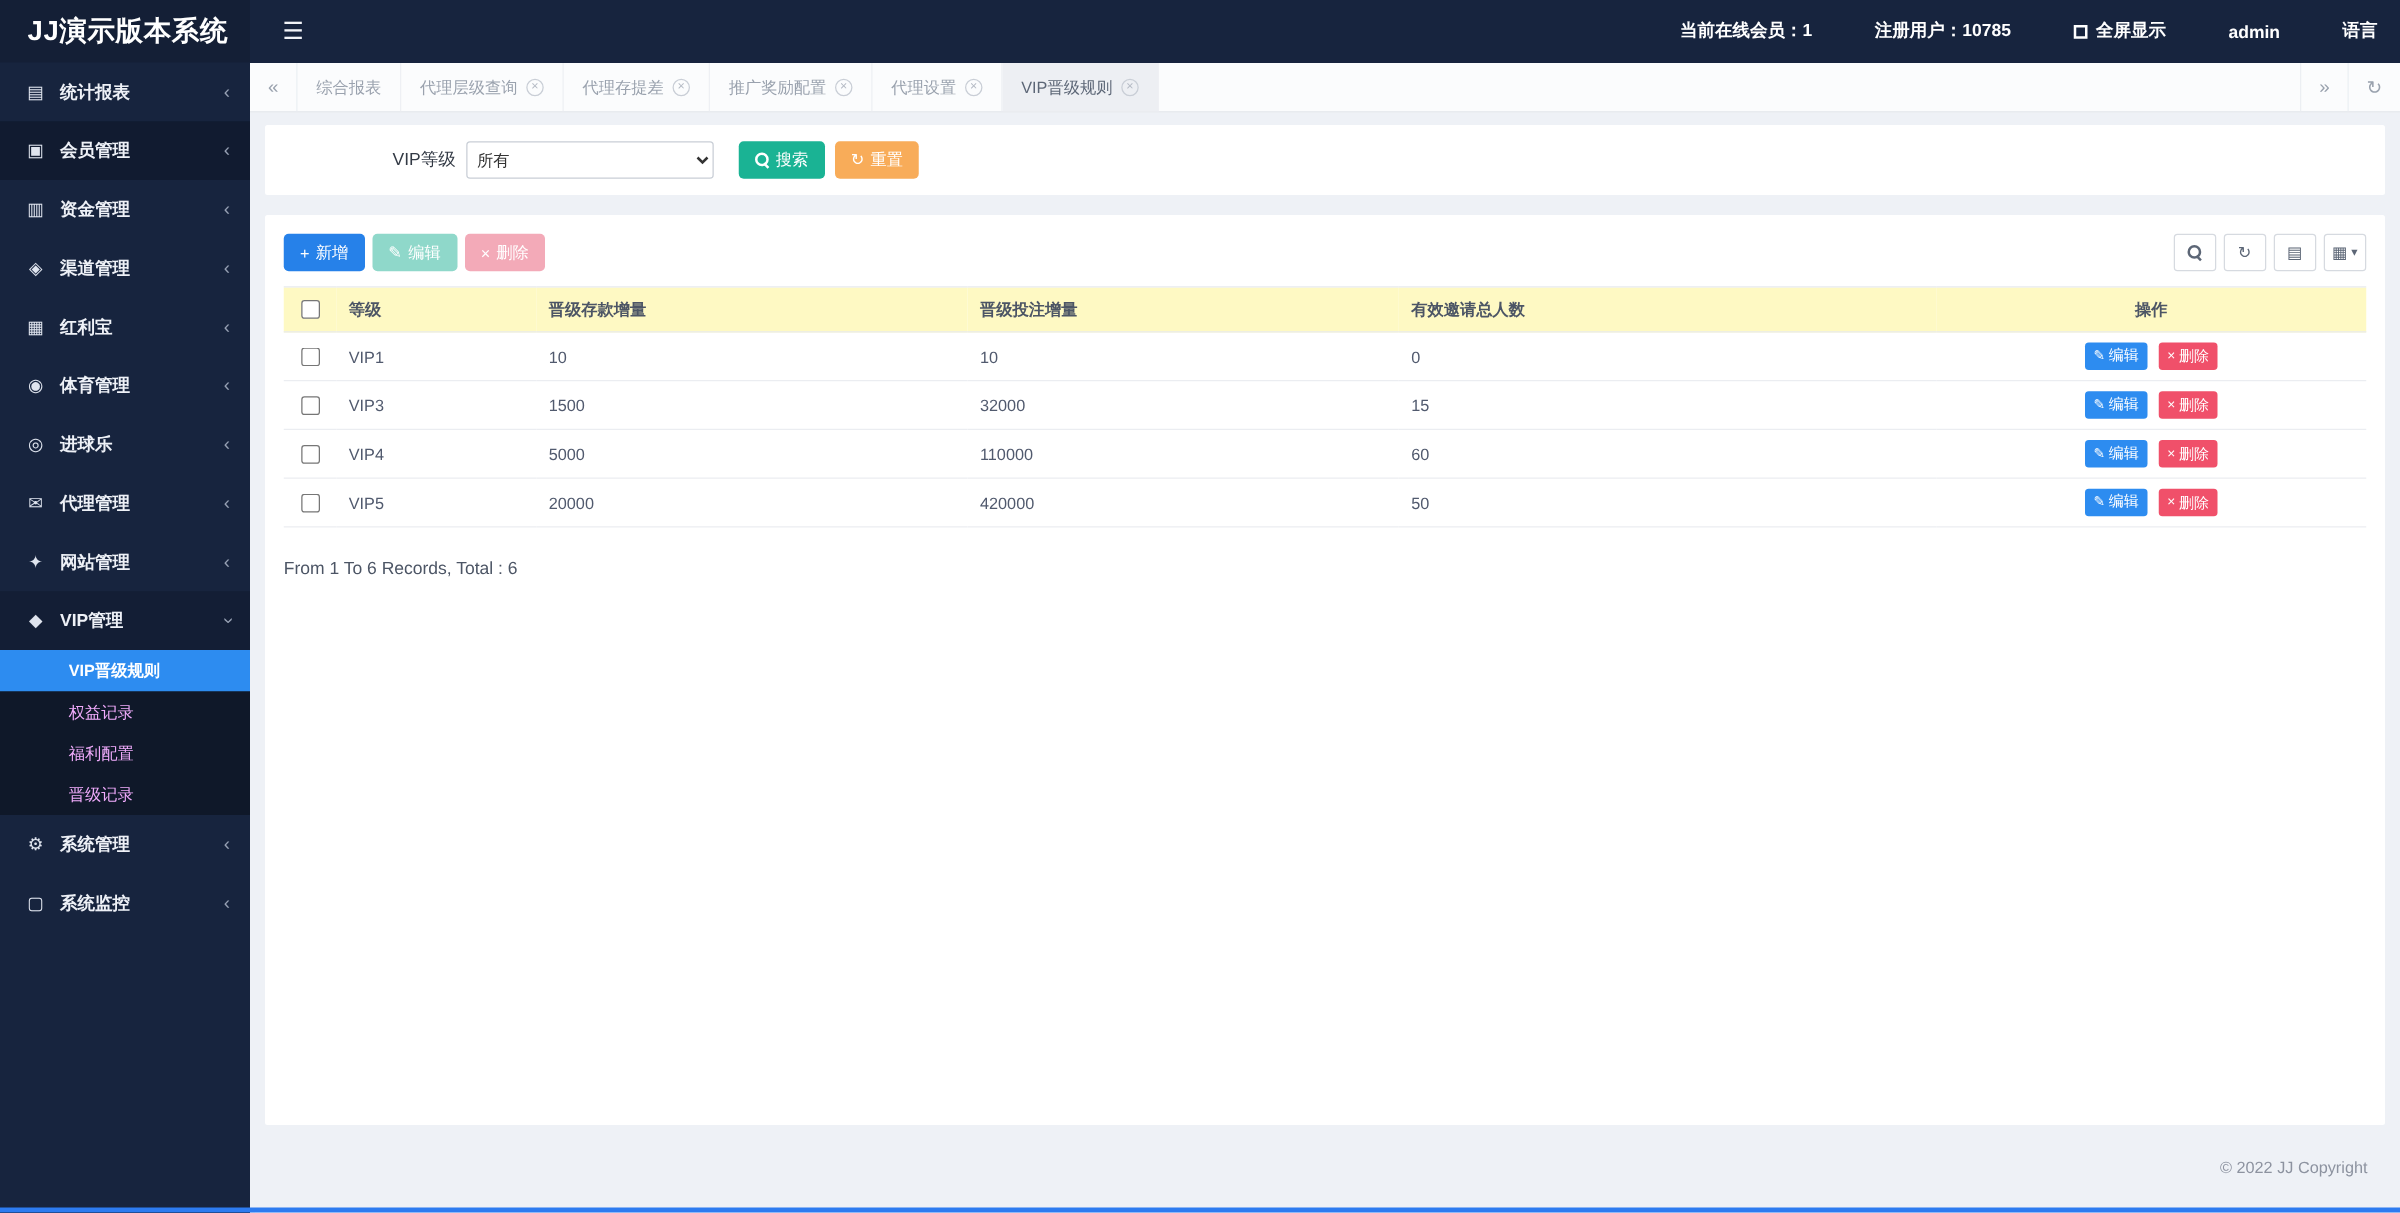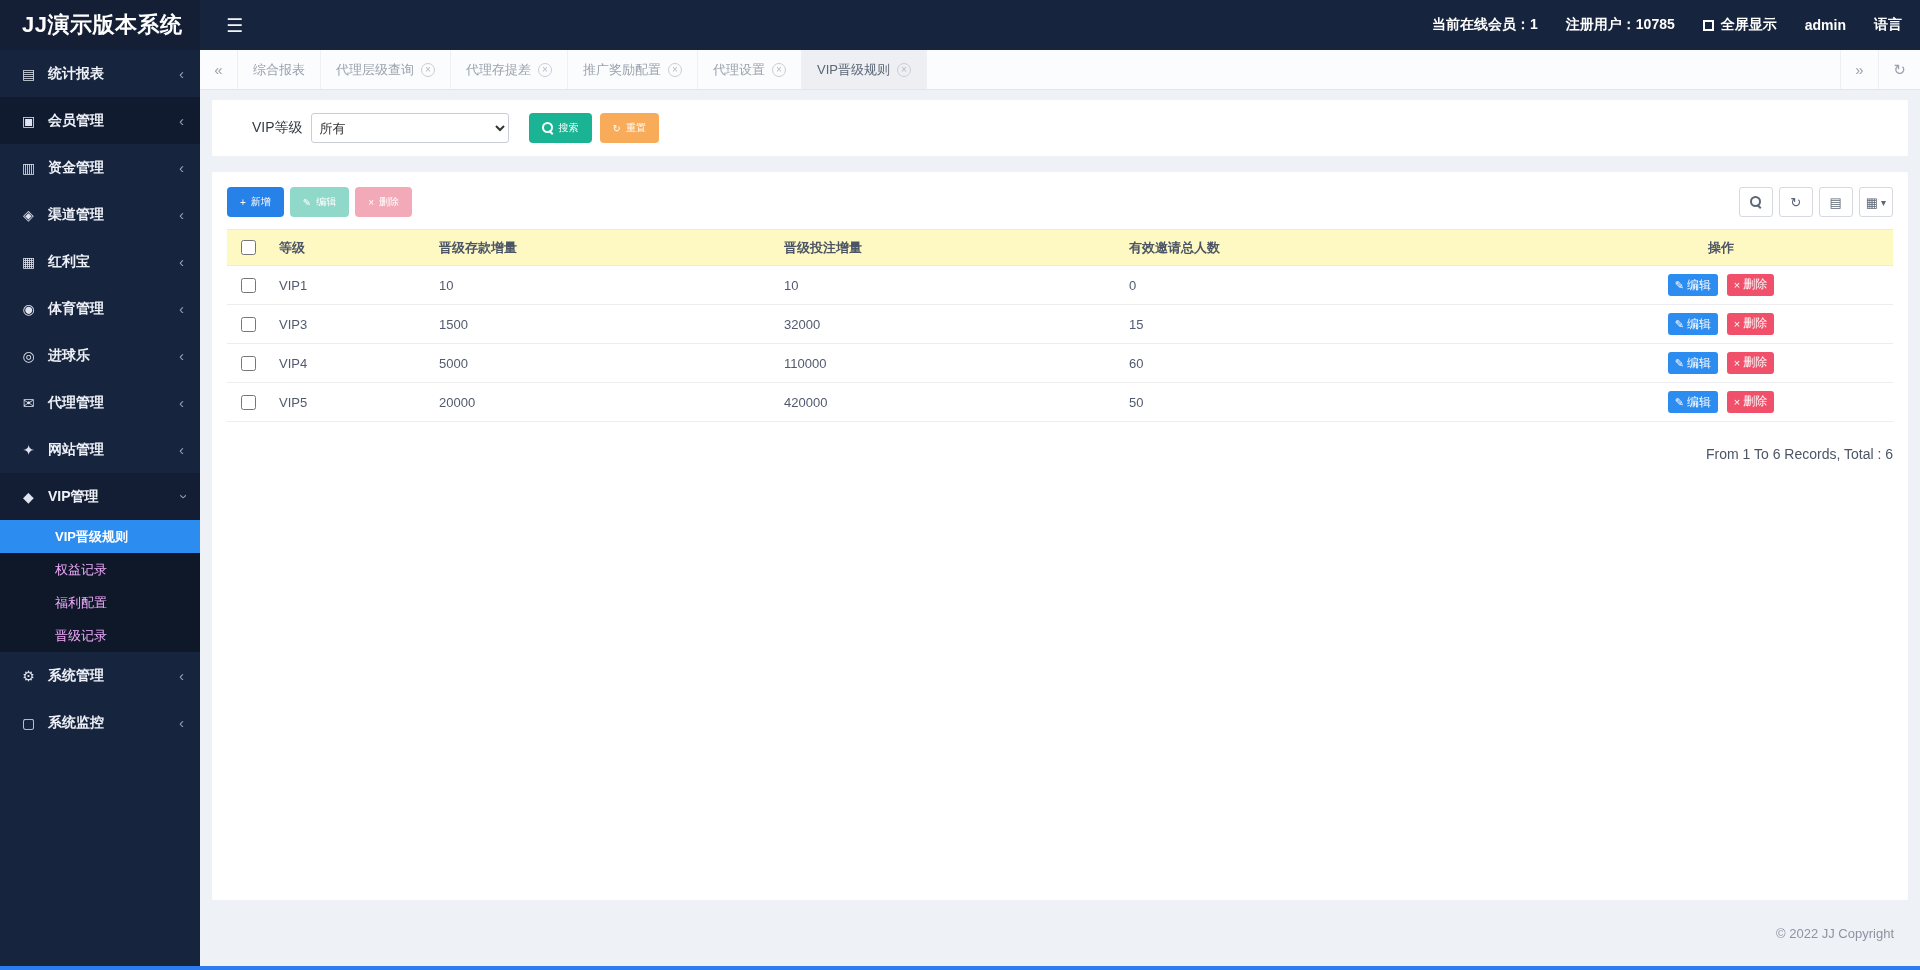--- a/index.html
+++ b/index.html
@@ -9,21 +9,21 @@
     background: #eef1f6;
     font-family: "Liberation Sans", "DejaVu Sans", sans-serif;
   }
 
   
   .topbar { position: fixed; top: 0; left: 0; width: 1920px; height: 50px;
     background: #17243e; display: flex; align-items: center; color: #fff; z-index: 20; }
   .logo { width: 200px; height: 50px; display: flex; align-items: center; padding-left: 22px;
     font-size: 22px; font-weight: bold; letter-spacing: .5px; background: #141f36; }
   .hamburger { margin-left: 26px; font-size: 19px; cursor: pointer; color: #f2f4f8; }
-  .topbar-right { margin-left: auto; display: flex; align-items: center; gap: 28px;
+  .topbar-right { margin-left: auto; display: flex; align-items: center; gap: 50px;
     padding-right: 18px; font-size: 14px; font-weight: bold; }
   .fullscreen-btn { display: flex; align-items: center; gap: 7px; cursor: pointer; }
   .fs-icon { width: 11px; height: 11px; border: 2px solid #fff; display: inline-block; }
   .top-link { cursor: pointer; }
 
   
   .sidebar { position: fixed; top: 50px; left: 0; width: 200px; height: 920px;
     background: #17243e; z-index: 15; }
   .menu-item { height: 47px; display: flex; align-items: center; padding: 0 16px 0 20px;
     color: #eef1f7; font-size: 14px; font-weight: bold; cursor: pointer; }
@@ -50,27 +50,27 @@
   .tab { display: flex; align-items: center; gap: 7px; padding: 0 15px;
     border-right: 1px solid #eef0f4; color: #9aa2ae; font-size: 13px; cursor: pointer; white-space: nowrap; }
   .tab.active { background: #edeff3; color: #5c6676; }
   .tab-close { width: 14px; height: 14px; border: 1px solid #c9ced6; border-radius: 50%;
     color: #b4bac4; font-size: 10px; line-height: 12px; text-align: center; display: inline-block; }
   .tab-spacer { flex: 1; }
   .tab-refresh { width: 42px; display: flex; align-items: center; justify-content: center;
     border-left: 1px solid #eceff3; color: #9aa2ae; font-size: 15px; cursor: pointer; }
 
   .filter-card { margin: 10px 12px 0; background: #fff; height: 56px; display: flex;
-    align-items: center; padding-left: 40px; border-radius: 2px; }
+    align-items: center; padding-left: 102px; border-radius: 2px; }
   .filter-label { font-size: 14px; color: #333a45; margin-right: 8px; }
   .filter-select { width: 198px; height: 30px; border: 1px solid #c9ced6; border-radius: 3px;
     font-size: 13px; color: #333; padding: 0 4px; background: #fff; font-family: inherit; }
 
   .btn { display: inline-flex; align-items: center; gap: 5px; height: 30px; padding: 0 13px;
-    border: none; border-radius: 4px; color: #fff; font-size: 10px; cursor: pointer; font-family: inherit; }
+    border: none; border-radius: 4px; color: #fff; font-size: 13px; cursor: pointer; font-family: inherit; }
   .btn-search { background: #1ab394; margin-left: 20px; }
   .btn-reset { background: #f8ac59; margin-left: 8px; }
 
   .icon-search { width: 12px; height: 12px; position: relative; display: inline-block; }
   .icon-search::before { content: ""; position: absolute; width: 7px; height: 7px;
     border: 2px solid currentColor; border-radius: 50%; left: 0; top: 0; }
   .icon-search::after { content: ""; position: absolute; width: 2px; height: 5px;
     background: currentColor; left: 8.5px; top: 7.5px; transform: rotate(-45deg); }
 
   .content-card { margin: 16px 12px 0; background: #fff; border-radius: 2px;
@@ -92,21 +92,21 @@
   tbody td { height: 39px; border-bottom: 1px solid #ebedf1; font-size: 13px; color: #515a6e;
     padding: 0 10px; }
   th.op, td.op { text-align: center; }
   .cb { width: 15px; height: 15px; cursor: pointer; }
   .btn-mini { display: inline-flex; align-items: center; gap: 3px; height: 22px; padding: 0 7px;
     border: none; border-radius: 3px; color: #fff; font-size: 12px; cursor: pointer; font-family: inherit; }
   .btn-mini.edit { background: #2d8cf0; margin-right: 5px; }
   .btn-mini.del { background: #f0506a; }
   .mini-ic { font-size: 11px; }
 
-  .summary { margin-top: 24px; font-size: 14px; color: #4c5565; text-align: right; }
+  .summary { margin-top: 24px; font-size: 14px; color: #4c5565; }
 
   .page-footer { height: 66px; display: flex; align-items: center; justify-content: flex-end;
     padding-right: 26px; color: #8d93a0; font-size: 13px; }
 
   .hscrollbar { position: fixed; left: 0; bottom: 0; width: 1920px; height: 4px;
     background: #2d7bf0; z-index: 30; cursor: pointer; }
 </style>
 </head>
 <body>
 

